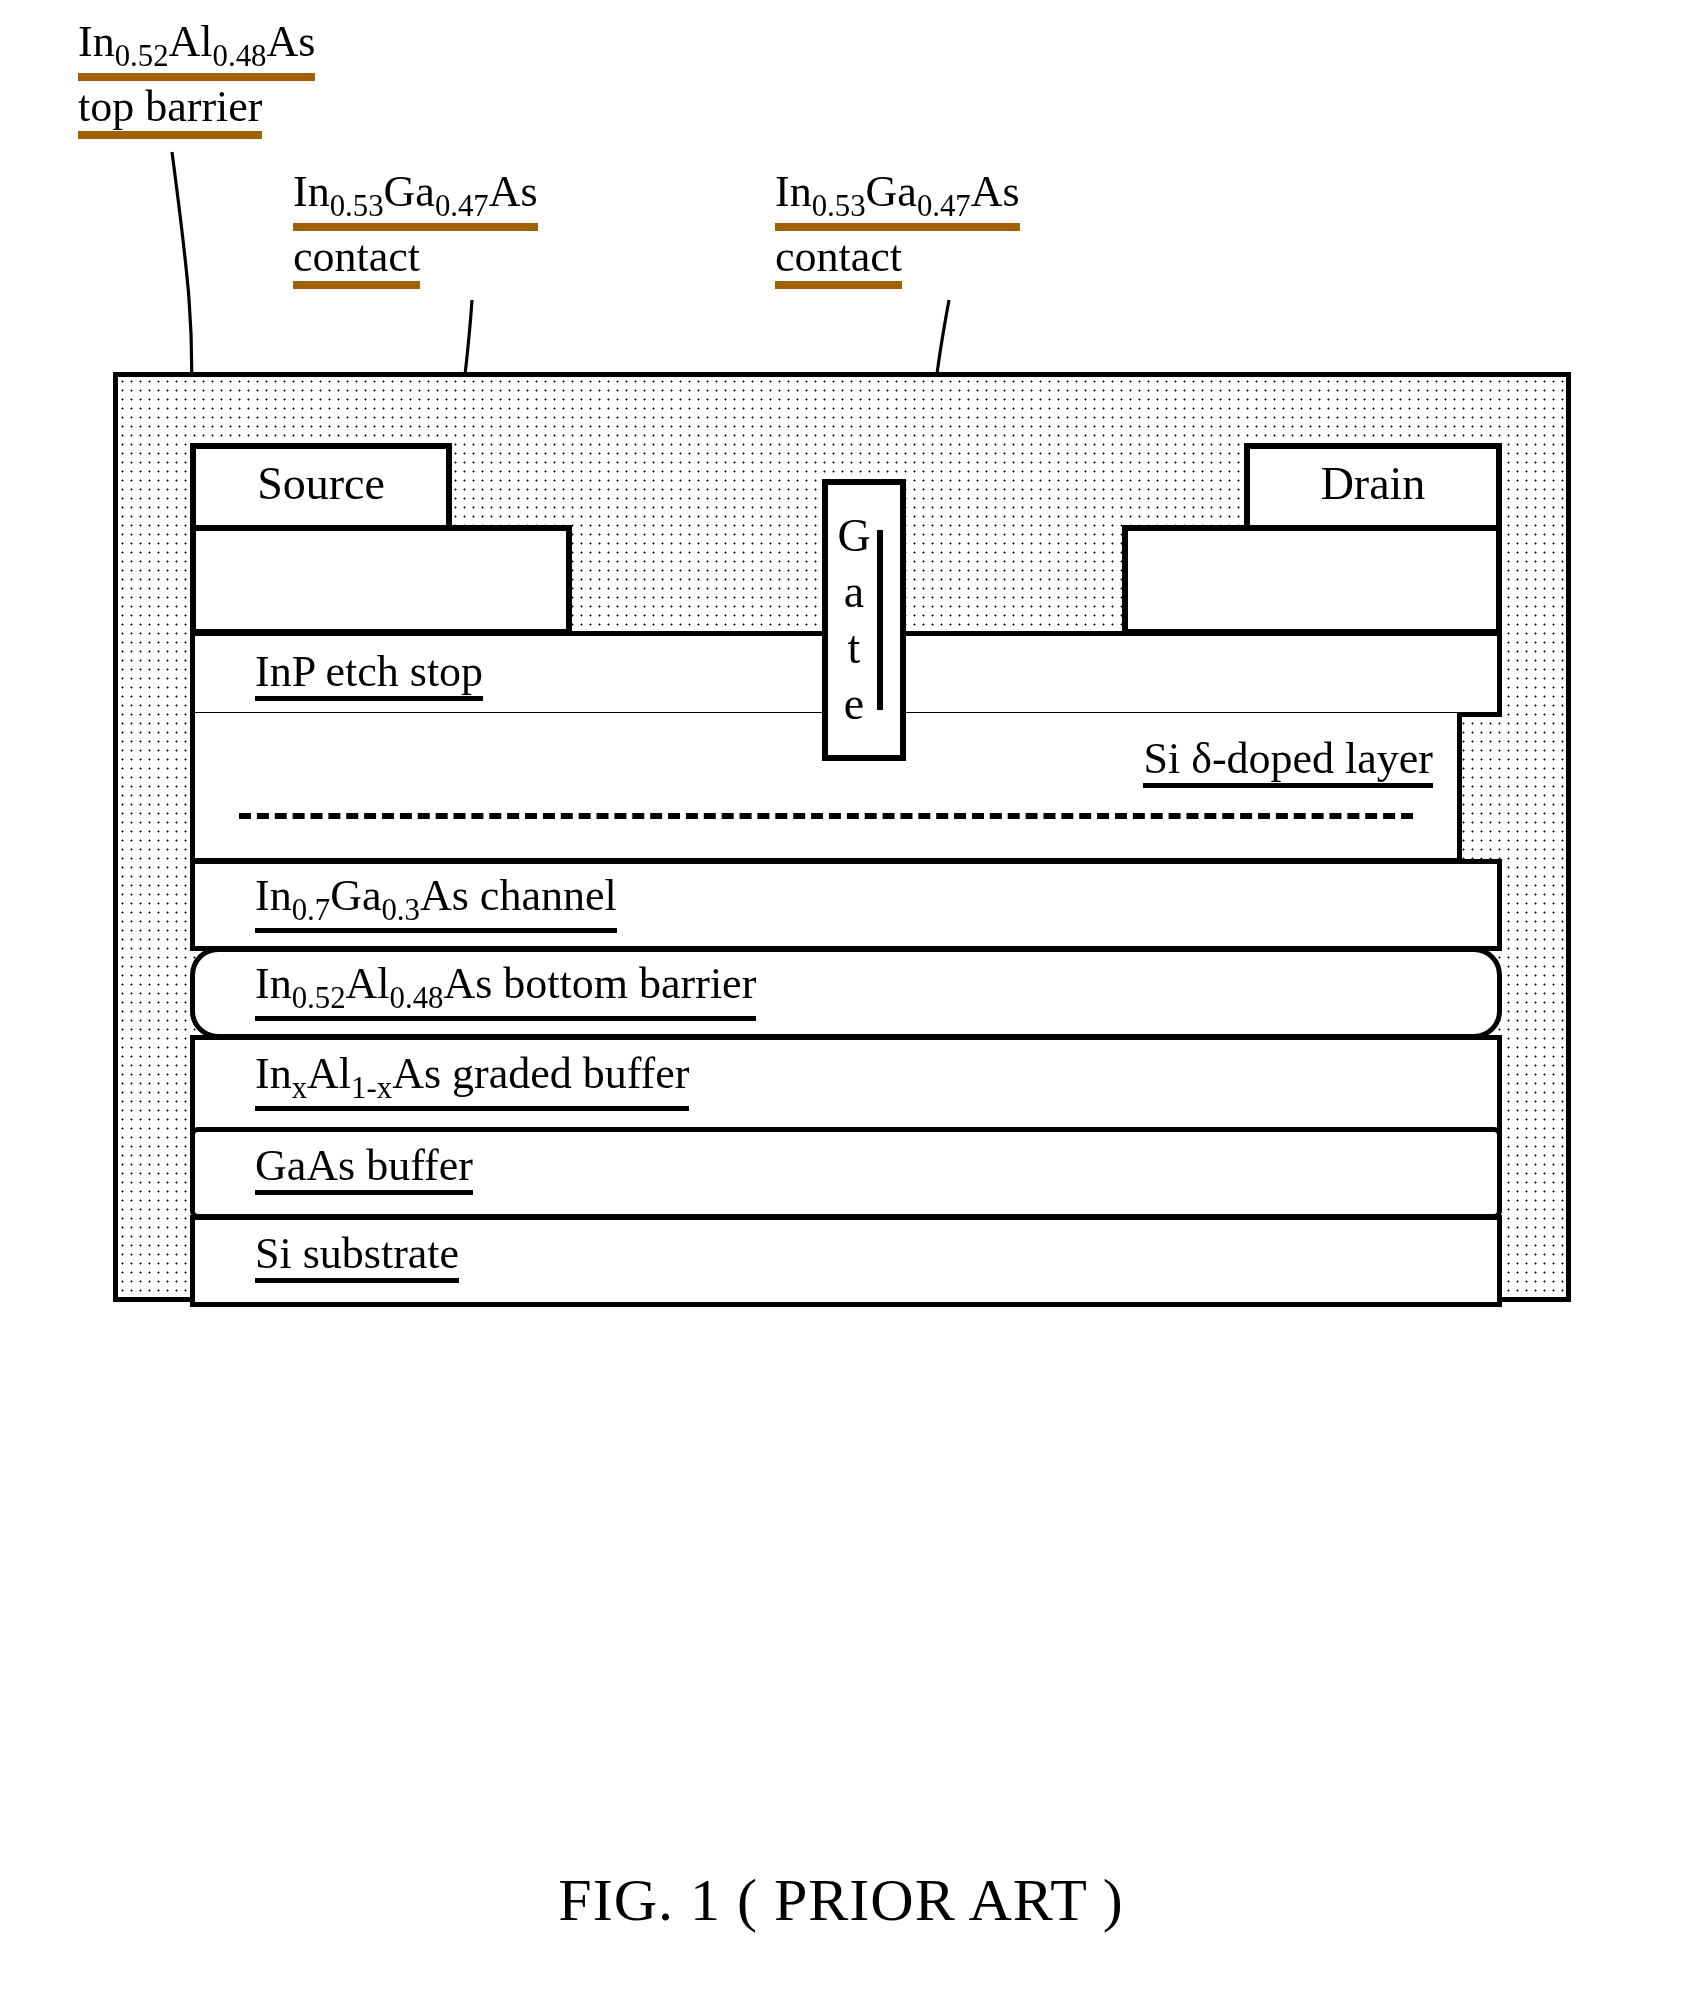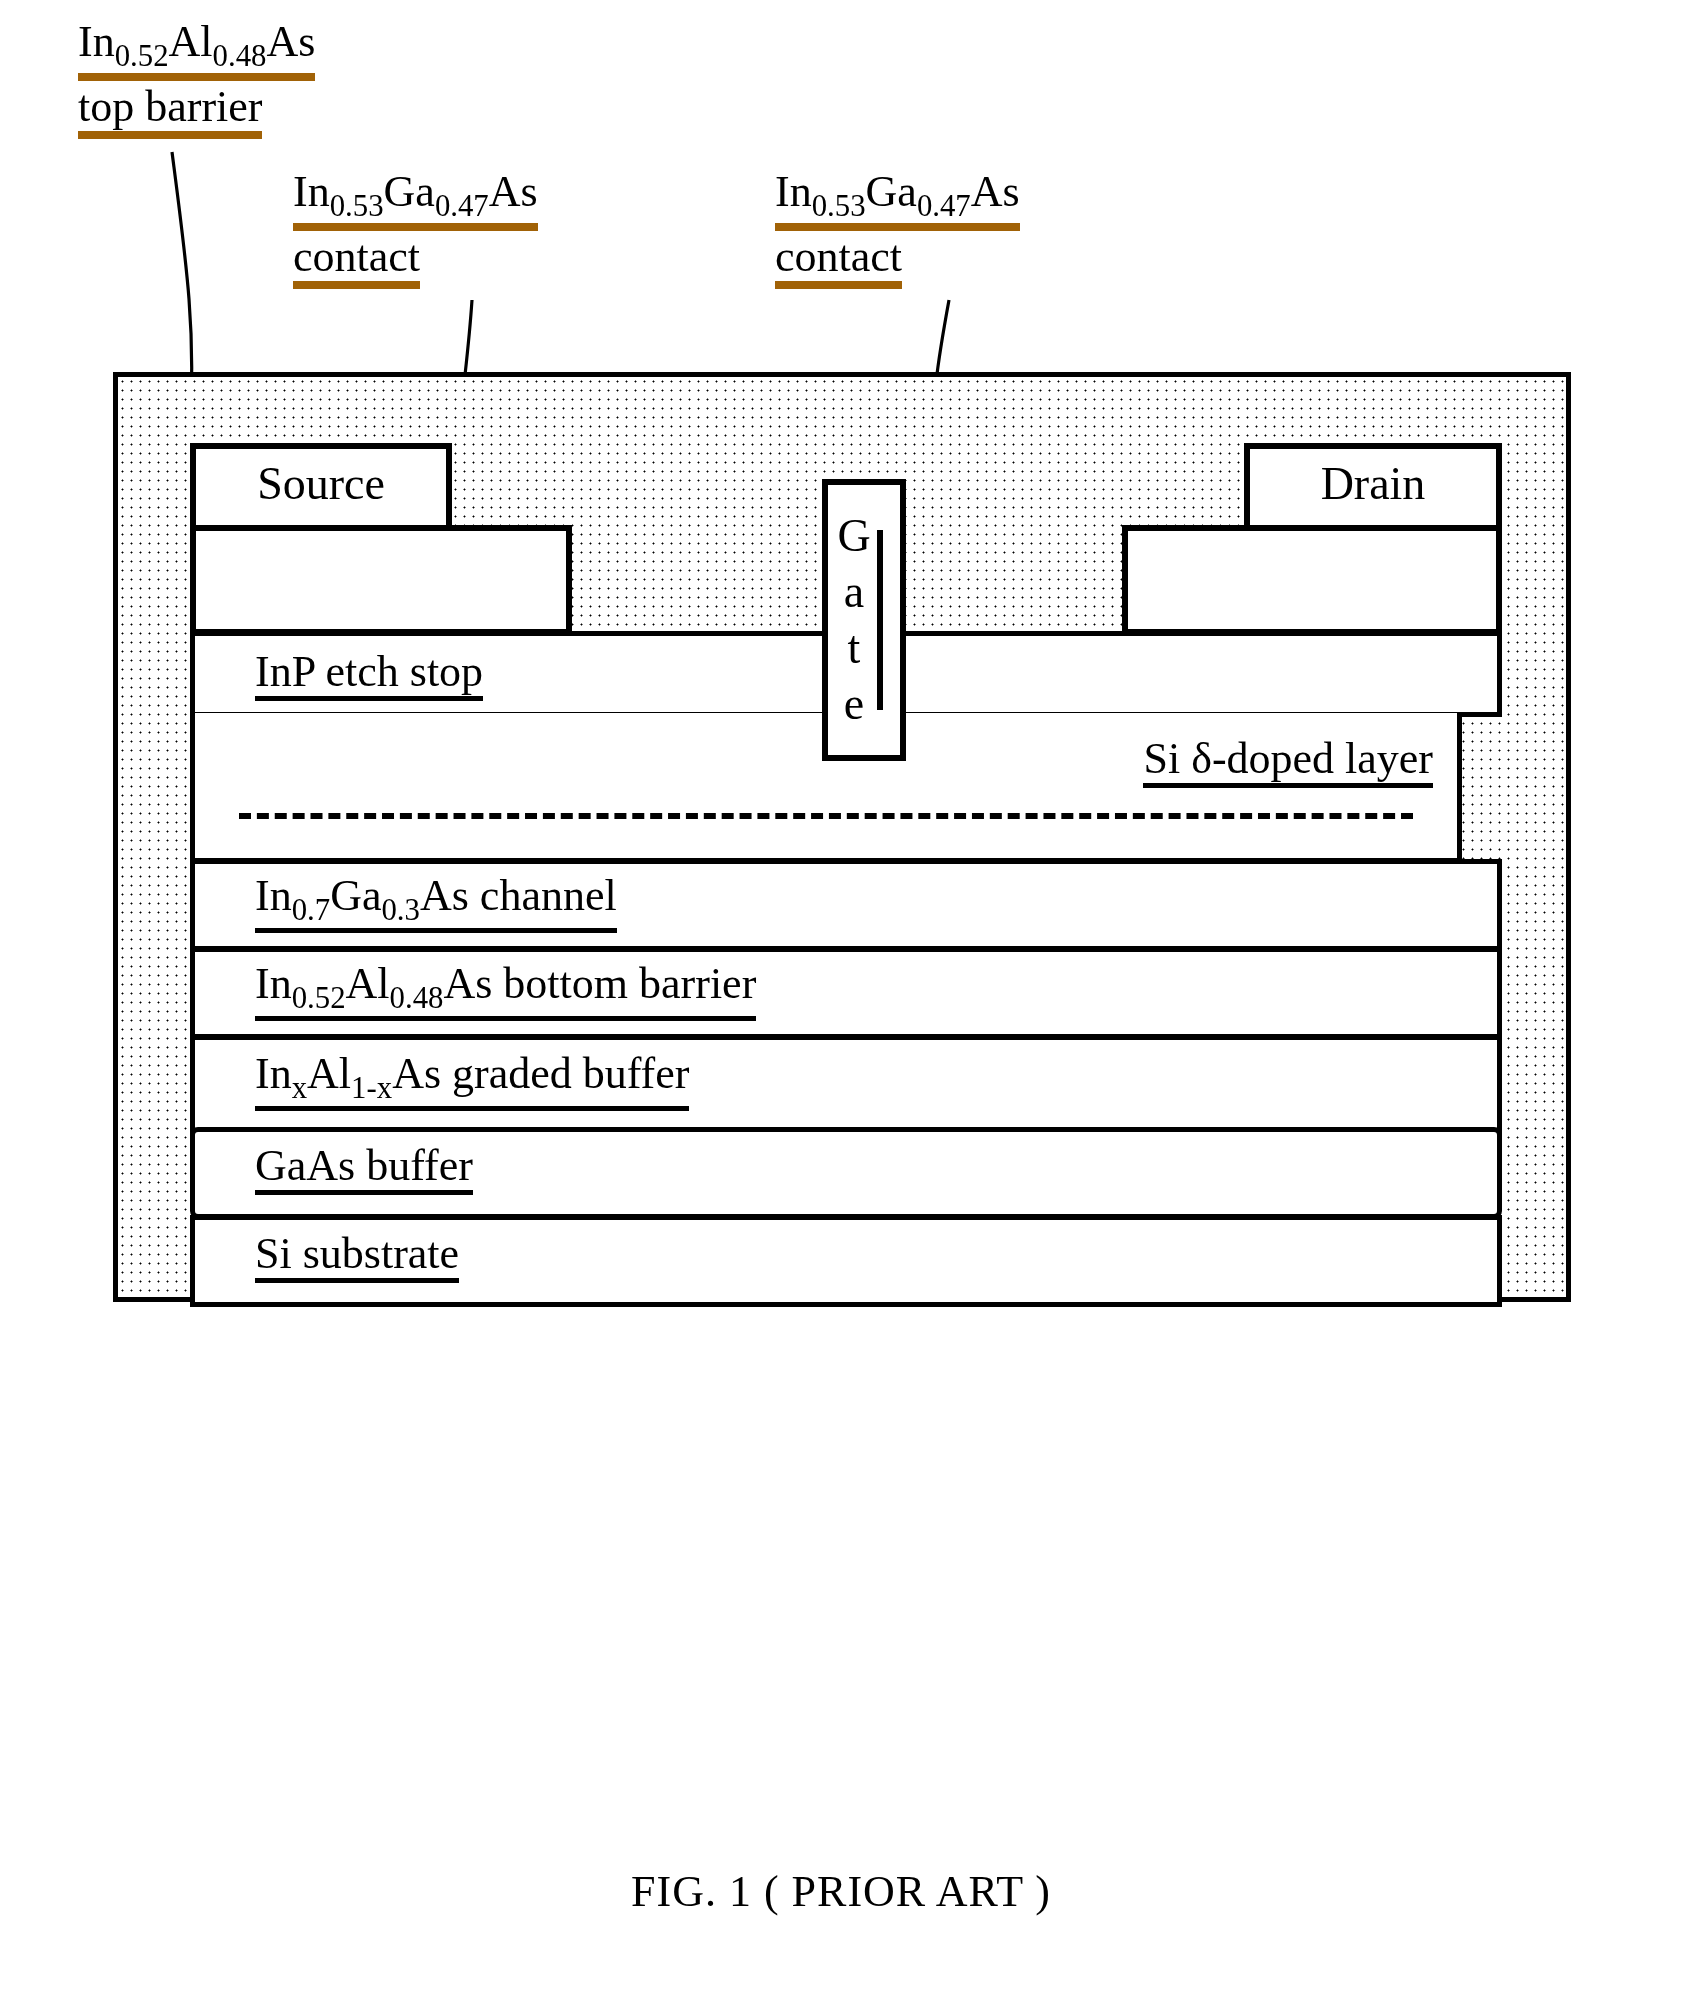--- a/index.html
+++ b/index.html
@@ -160,21 +160,21 @@
     border-top: 6px dashed #000;
   }
 
   
   #caption {
     position: absolute;
     left: 0;
     top: 1866px;
     width: 1682px;
     text-align: center;
-    font-size: 44px;
+    font-size: 60px;
     letter-spacing: 1px;
   }
 </style>
 </head>
 <body>
 
 <div class="callout" id="callout-top-barrier" style="left:78px; top:20px;">
   <span class="ul"><span>In</span><sub>0.52</sub><span>Al</span><sub>0.48</sub><span>As</span></span>
   <span class="line2"><span class="ul">top barrier</span></span>
 </div>
@@ -224,21 +224,21 @@
 
       <div class="dashline" style="left:44px; right:44px; top:100px; width:auto;"></div>
     </div>
 
     <div class="layer" id="layer-channel" style="left:34px; top:482px; width:1312px; height:92px;">
       <div class="layer-label" style="left:60px; top:10px;">
         <span class="ul"><span>In</span><sub>0.7</sub><span>Ga</span><sub>0.3</sub><span>As channel</span></span>
       </div>
     </div>
 
-    <div class="layer" id="layer-bottom-barrier" style="left:34px; top:570px; width:1312px; height:92px;">
+    <div class="layer" id="layer-bottom-barrier" style="left:34px; top:570px; width:1312px; height:92px;border-radius:28px;">
       <div class="layer-label" style="left:60px; top:10px;">
         <span class="ul"><span>In</span><sub>0.52</sub><span>Al</span><sub>0.48</sub><span>As bottom barrier</span></span>
       </div>
     </div>
 
     <div class="layer" id="layer-graded-buffer" style="left:34px; top:658px; width:1312px; height:116px;">
       <div class="layer-label" style="left:60px; top:12px;">
         <span class="ul"><span>In</span><sub>x</sub><span>Al</span><sub>1-x</sub><span>As graded buffer</span></span>
       </div>
     </div>

